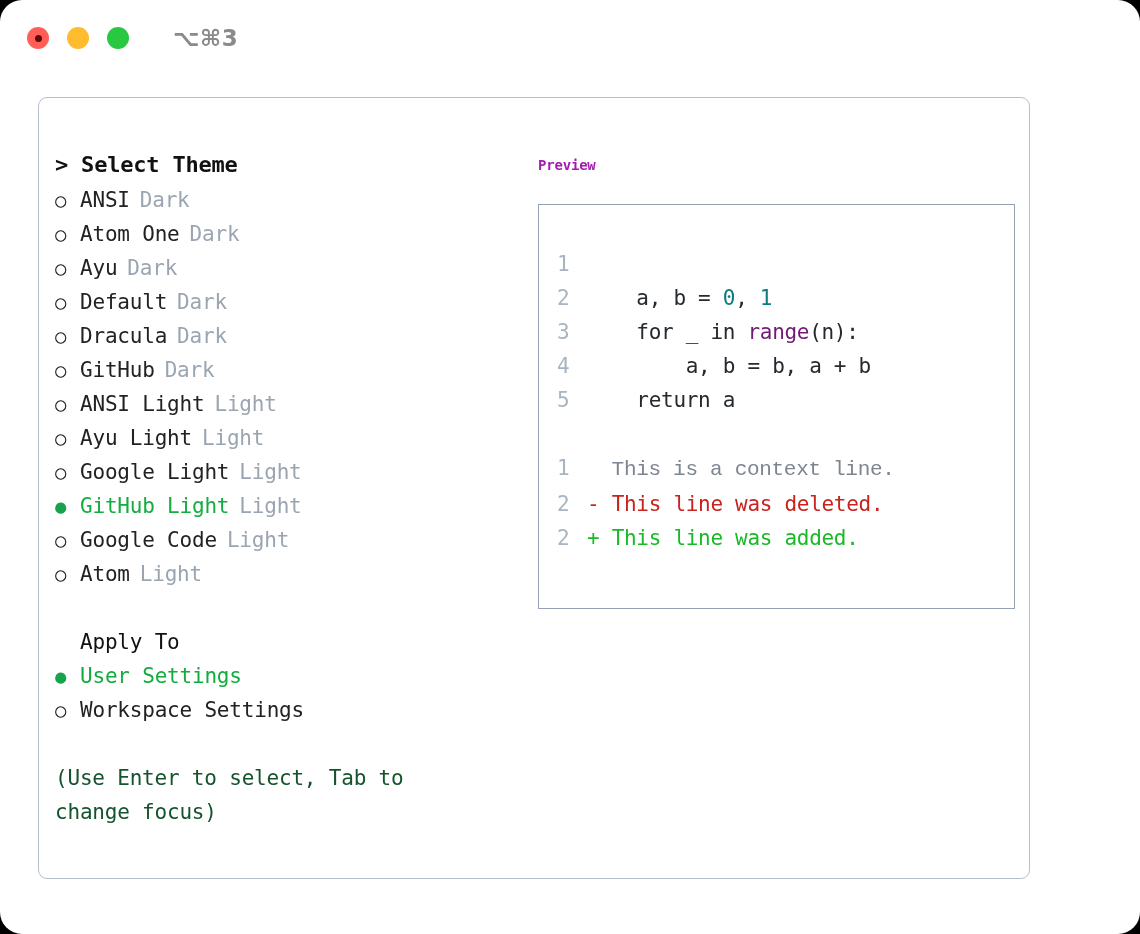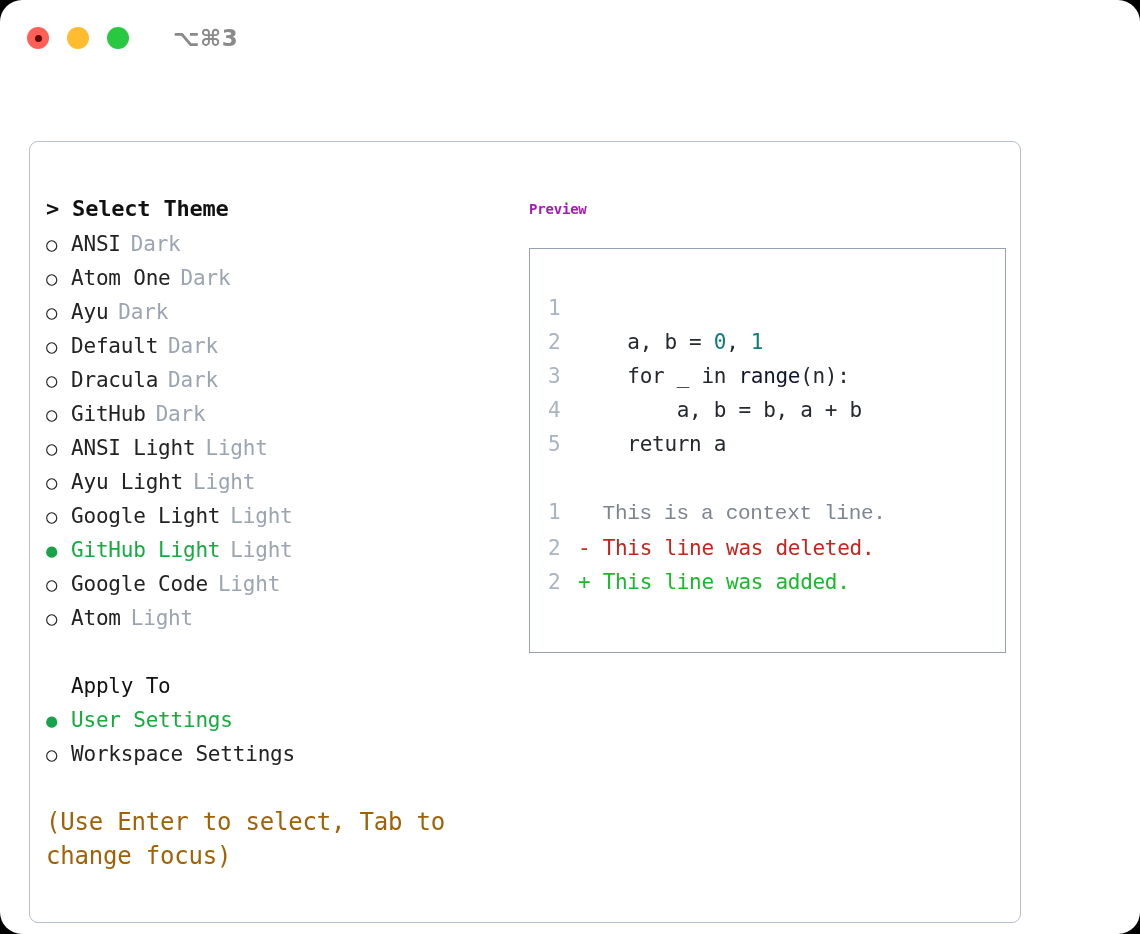--- a/index.html
+++ b/index.html
@@ -48,28 +48,27 @@
     font-family: "DejaVu Sans", sans-serif;
     font-size: 23px;
     font-weight: 700;
     color: #8a8a8a;
     letter-spacing: 0.5px;
   }
 
   
   .panel {
     position: absolute;
-    left: 29px;
+    left: 38px;
     top: 97px;
     width: 992px;
     height: 782px;
     border: 1.6px solid #b6bfcb;
     border-radius: 9px;
     background: #ffffff;
-    margin-top: 44px;
   }
 
   .panel-inner {
     position: absolute;
     left: 0; top: 0;
     width: 100%; height: 100%;
     padding: 50px 0 0 16px;
     display: flex;
   }
 
@@ -118,23 +117,23 @@
     line-height: 34px;
     white-space: pre;
     padding-left: 25px;
     letter-spacing: -0.2px;
   }
 
   .spacer-row { height: 34px; }
 
   .hint {
     margin-top: 34px;
-    font-size: 24px;
-    line-height: 34px;
-    color: #a16207;
+    font-size: 21px;
+    line-height: 34px;
+    color: #14532d;
     width: 420px;
     letter-spacing: -0.2px;
     font-family: "DejaVu Sans Mono", monospace;
   }
 
   
   .right-col {
     flex: 1;
     padding-left: 21px;
     font-family: "DejaVu Sans Mono", monospace;
@@ -167,21 +166,21 @@
   }
   .gutter {
     width: 30px;
     flex: 0 0 30px;
     color: #a8b4c0;
     text-align: left;
   }
   .code-text { color: #24292e; }
   .tok-fn  { color: #b31d28; }
   .tok-num { color: #0d7c7c; }
-  .tok-bi  { color: #0f172a; }
+  .tok-bi  { color: #701a75; }
   .diff-ctx { color: #7d8590; font-family: Liberation Mono, monospace; }
   .diff-del { color: #c9231e; }
   .diff-add { color: #18ba27; }
   .blank-line { height: 34px; }
 </style>
 </head>
 <body>
 
 <div class="window">
 

